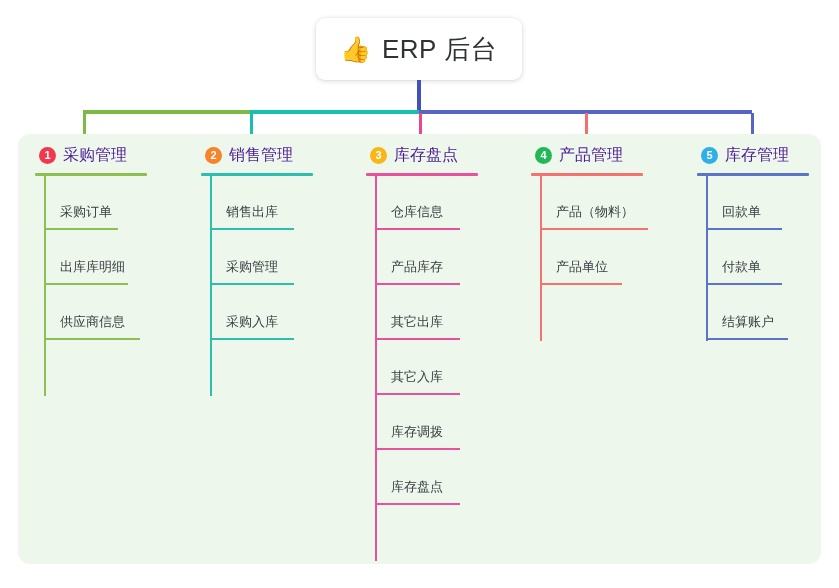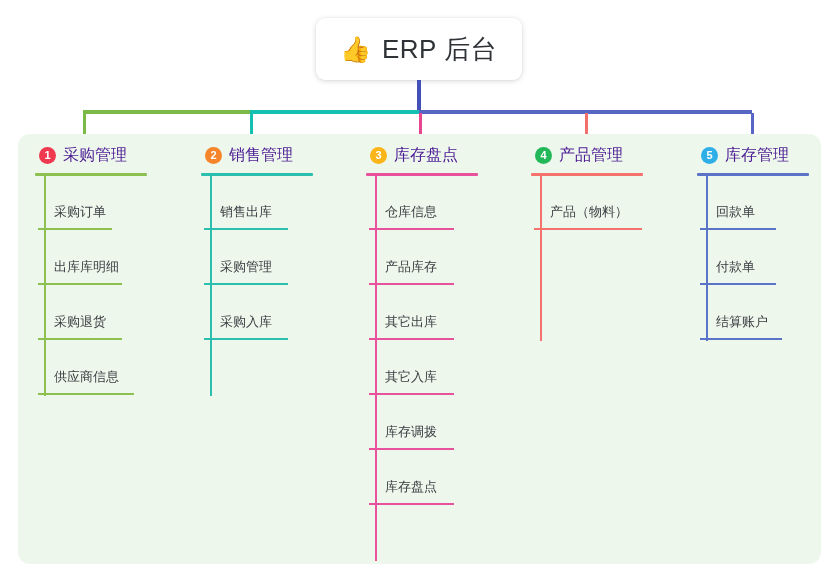--- a/index.html
+++ b/index.html
@@ -46,21 +46,21 @@
     color:#ffffff;font-size:11px;line-height:1;font-weight:bold;
     flex:none;
   }
   .col-title{font-size:16px;color:#4c1d95;white-space:nowrap;}
   .head-rule{height:3px;margin-top:5px;border-radius:1px;}
 
   .items{position:relative;margin-top:0;}
   .stem{position:absolute;left:9px;top:0;width:2px;}
   .item{
     position:relative;height:55px;box-sizing:border-box;
-    margin-left:3px;
+    margin-left:9px;
     text-align:center;
   }
   .item-label{
     position:absolute;left:16px;top:27px;font-size:13px;color:#3a3d42;white-space:nowrap;
   }
   .item-rule{position:absolute;left:0;top:52px;height:2px;}
 </style>
 </head>
 <body>
 
@@ -97,24 +97,20 @@
           <div class="stem" style="background: rgb(140, 193, 82); height: 220px;"></div>
           <div class="item">
             <span class="item-label">采购订单</span>
             <div class="item-rule" style="width: 74px; background: rgb(140, 193, 82);"></div>
           </div>
           <div class="item">
             <span class="item-label">出库库明细</span>
             <div class="item-rule" style="width: 84px; background: rgb(140, 193, 82);"></div>
           </div>
           <div class="item">
-            <span class="item-label">采购退货</span>
-            <div class="item-rule" style="width: 84px; background: rgb(140, 193, 82);"></div>
-          </div>
-          <div class="item">
             <span class="item-label">供应商信息</span>
             <div class="item-rule" style="width: 96px; background: rgb(140, 193, 82);"></div>
           </div>
         </div>
       </div>
       <div class="col" style="left: 201px;">
         <div class="col-head">
           <span class="badge" style="background: rgb(245, 132, 42);">2</span>
           <span class="col-title">销售管理</span>
         </div>
@@ -174,20 +170,24 @@
           <span class="badge" style="background: rgb(34, 184, 88);">4</span>
           <span class="col-title">产品管理</span>
         </div>
         <div class="head-rule" style="width: 112px; background: rgb(245, 114, 110);"></div>
         <div class="items">
           <div class="stem" style="background: rgb(245, 114, 110); height: 165px;"></div>
           <div class="item">
             <span class="item-label">产品（物料）</span>
             <div class="item-rule" style="width: 108px; background: rgb(245, 114, 110);"></div>
           </div>
+          <div class="item">
+            <span class="item-label">产品单位</span>
+            <div class="item-rule" style="width: 82px; background: rgb(245, 114, 110);"></div>
+          </div>
         </div>
       </div>
       <div class="col" style="left: 697px;">
         <div class="col-head">
           <span class="badge" style="background: rgb(47, 175, 232);">5</span>
           <span class="col-title">库存管理</span>
         </div>
         <div class="head-rule" style="width: 112px; background: rgb(91, 116, 199);"></div>
         <div class="items">
           <div class="stem" style="background: rgb(91, 116, 199); height: 165px;"></div>

